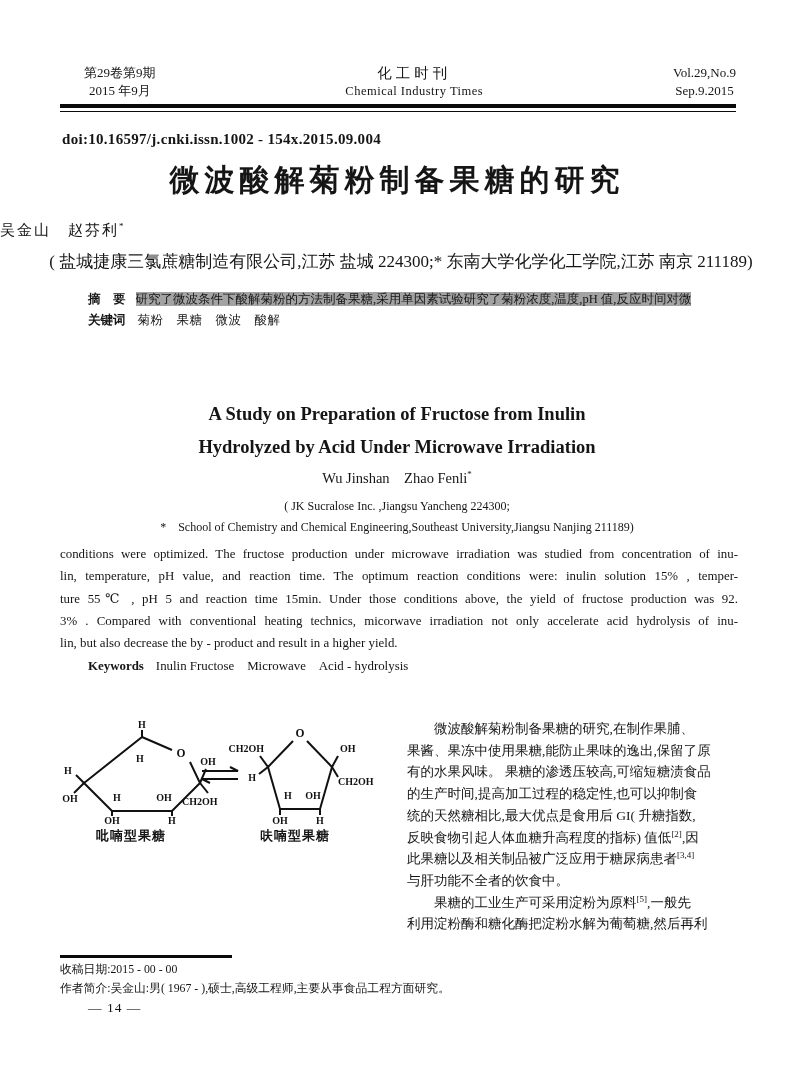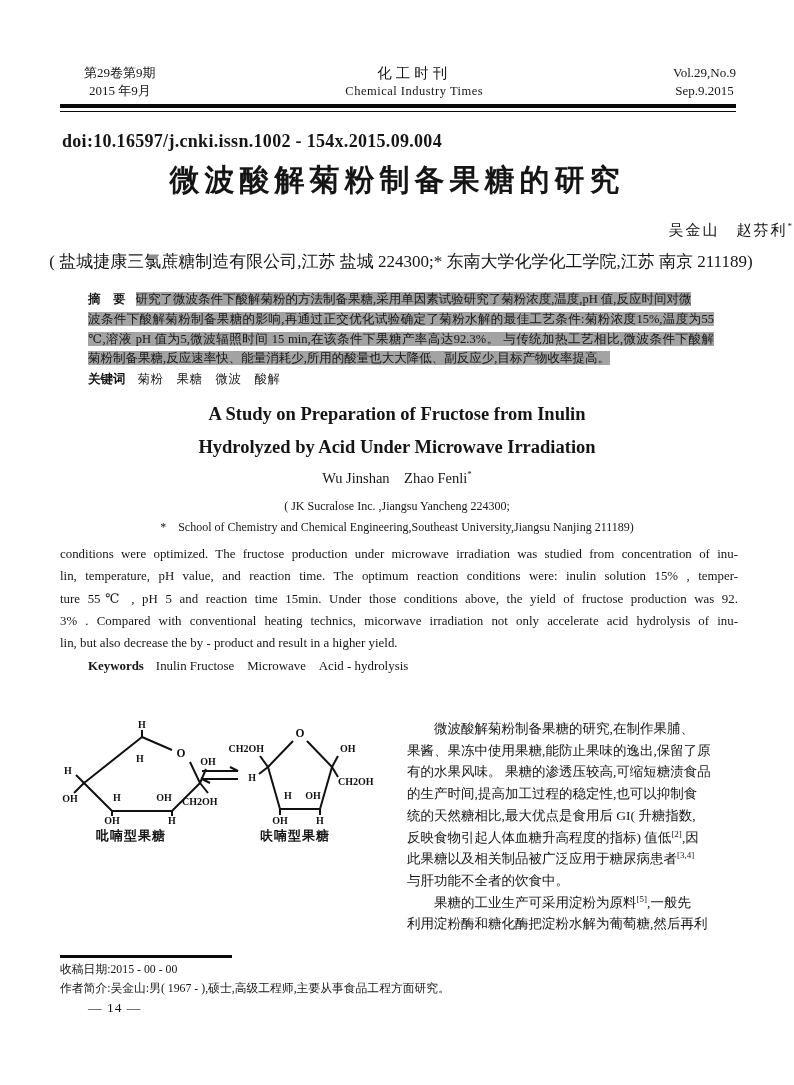--- a/index.html
+++ b/index.html
@@ -10,24 +10,24 @@
   }
   .abs{position:absolute;}
   
   .hdr{left:60px;top:64px;width:678px;display:flex;justify-content:space-between;align-items:flex-start;font-size:13px;line-height:18px;}
   .hdr .blk{text-align:center;}
   .hdr .blk.l{margin-left:24px;}
   .hdr .blk.r{margin-right:2px;}
   .jtitle{font-size:14.5px;letter-spacing:4px;}
   .jtitle-en{font-size:12.5px;letter-spacing:0.5px;}
   .rule{left:60px;top:104px;width:676px;height:3px;border-top:4px solid #0a0a0a;border-bottom:1.5px solid #0a0a0a;}
-  .doi{left:62px;top:131px;font-weight:bold;font-size:18px;letter-spacing:0.3px;}
+  .doi{left:62px;top:131px;font-weight:bold;font-size:15px;letter-spacing:0.3px;}
   
   .cn-title{left:0;top:160px;width:794px;text-align:center;font-size:30px;font-weight:bold;letter-spacing:5px;}
-  .cn-authors{left:0;top:221px;width:794px;text-align:right;font-size:15px;letter-spacing:2px;}
+  .cn-authors{left:0;top:221px;width:794px;text-align:left;font-size:15px;letter-spacing:2px;}
   .cn-affil{left:8px;top:250px;width:786px;text-align:center;font-size:17px;}
   
   .cn-abs{left:88px;top:290px;width:626px;font-size:12.5px;line-height:19.8px;}
   .cn-abs .lbl{font-weight:bold;margin-right:10px;}
   .hl{background:#a3a3a3;}
   .cn-abs .lines>div{text-align:justify;}
   .cn-abs .lines>div:not(:last-child){text-align-last:justify;}
   .kw-row{margin-top:1px;}
   .kw-row .lbl{font-weight:bold;margin-right:12px;}
   .kw-items{letter-spacing:0.5px;}
@@ -84,25 +84,20 @@
   <div class="abs doi">doi:10.16597/j.cnki.issn.1002 - 154x.2015.09.004</div>
 
   <div class="abs cn-title">微波酸解菊粉制备果糖的研究</div>
   <div class="abs cn-authors"><span>吴金山　赵芬利</span><sup>*</sup></div>
   <div class="abs cn-affil">( 盐城捷康三氯蔗糖制造有限公司,江苏 盐城 224300;* 东南大学化学化工学院,江苏 南京 211189)</div>
 
   <div class="abs cn-abs">
     <div>
       <span class="lbl">摘　要</span><span class="hl">研究了微波条件下酸解菊粉的方法制备果糖,采用单因素试验研究了菊粉浓度,温度,pH 值,反应时间对微</span>
     </div>
-    <div class="lines">
-        <div><span class="hl">波条件下酸解菊粉制备果糖的影响,再通过正交优化试验确定了菊粉水解的最佳工艺条件:菊粉浓度15%,温度为55</span></div>
-        <div><span class="hl">℃,溶液 pH 值为5,微波辐照时间 15 min,在该条件下果糖产率高达92.3%。 与传统加热工艺相比,微波条件下酸解</span></div>
-        <div><span class="hl">菊粉制备果糖,反应速率快、能量消耗少,所用的酸量也大大降低、副反应少,目标产物收率提高。</span></div>
-      </div>
     <div class="kw-row">
       <span class="lbl">关键词</span><span class="kw-items">菊粉　果糖　微波　酸解</span>
     </div>
   </div>
 
   <div class="abs en-title">
     <div>A Study on Preparation of Fructose from Inulin</div>
     <div>Hydrolyzed by Acid Under Microwave Irradiation</div>
   </div>
   <div class="abs en-authors"><span>Wu Jinshan　Zhao Fenli</span><sup>*</sup></div>

